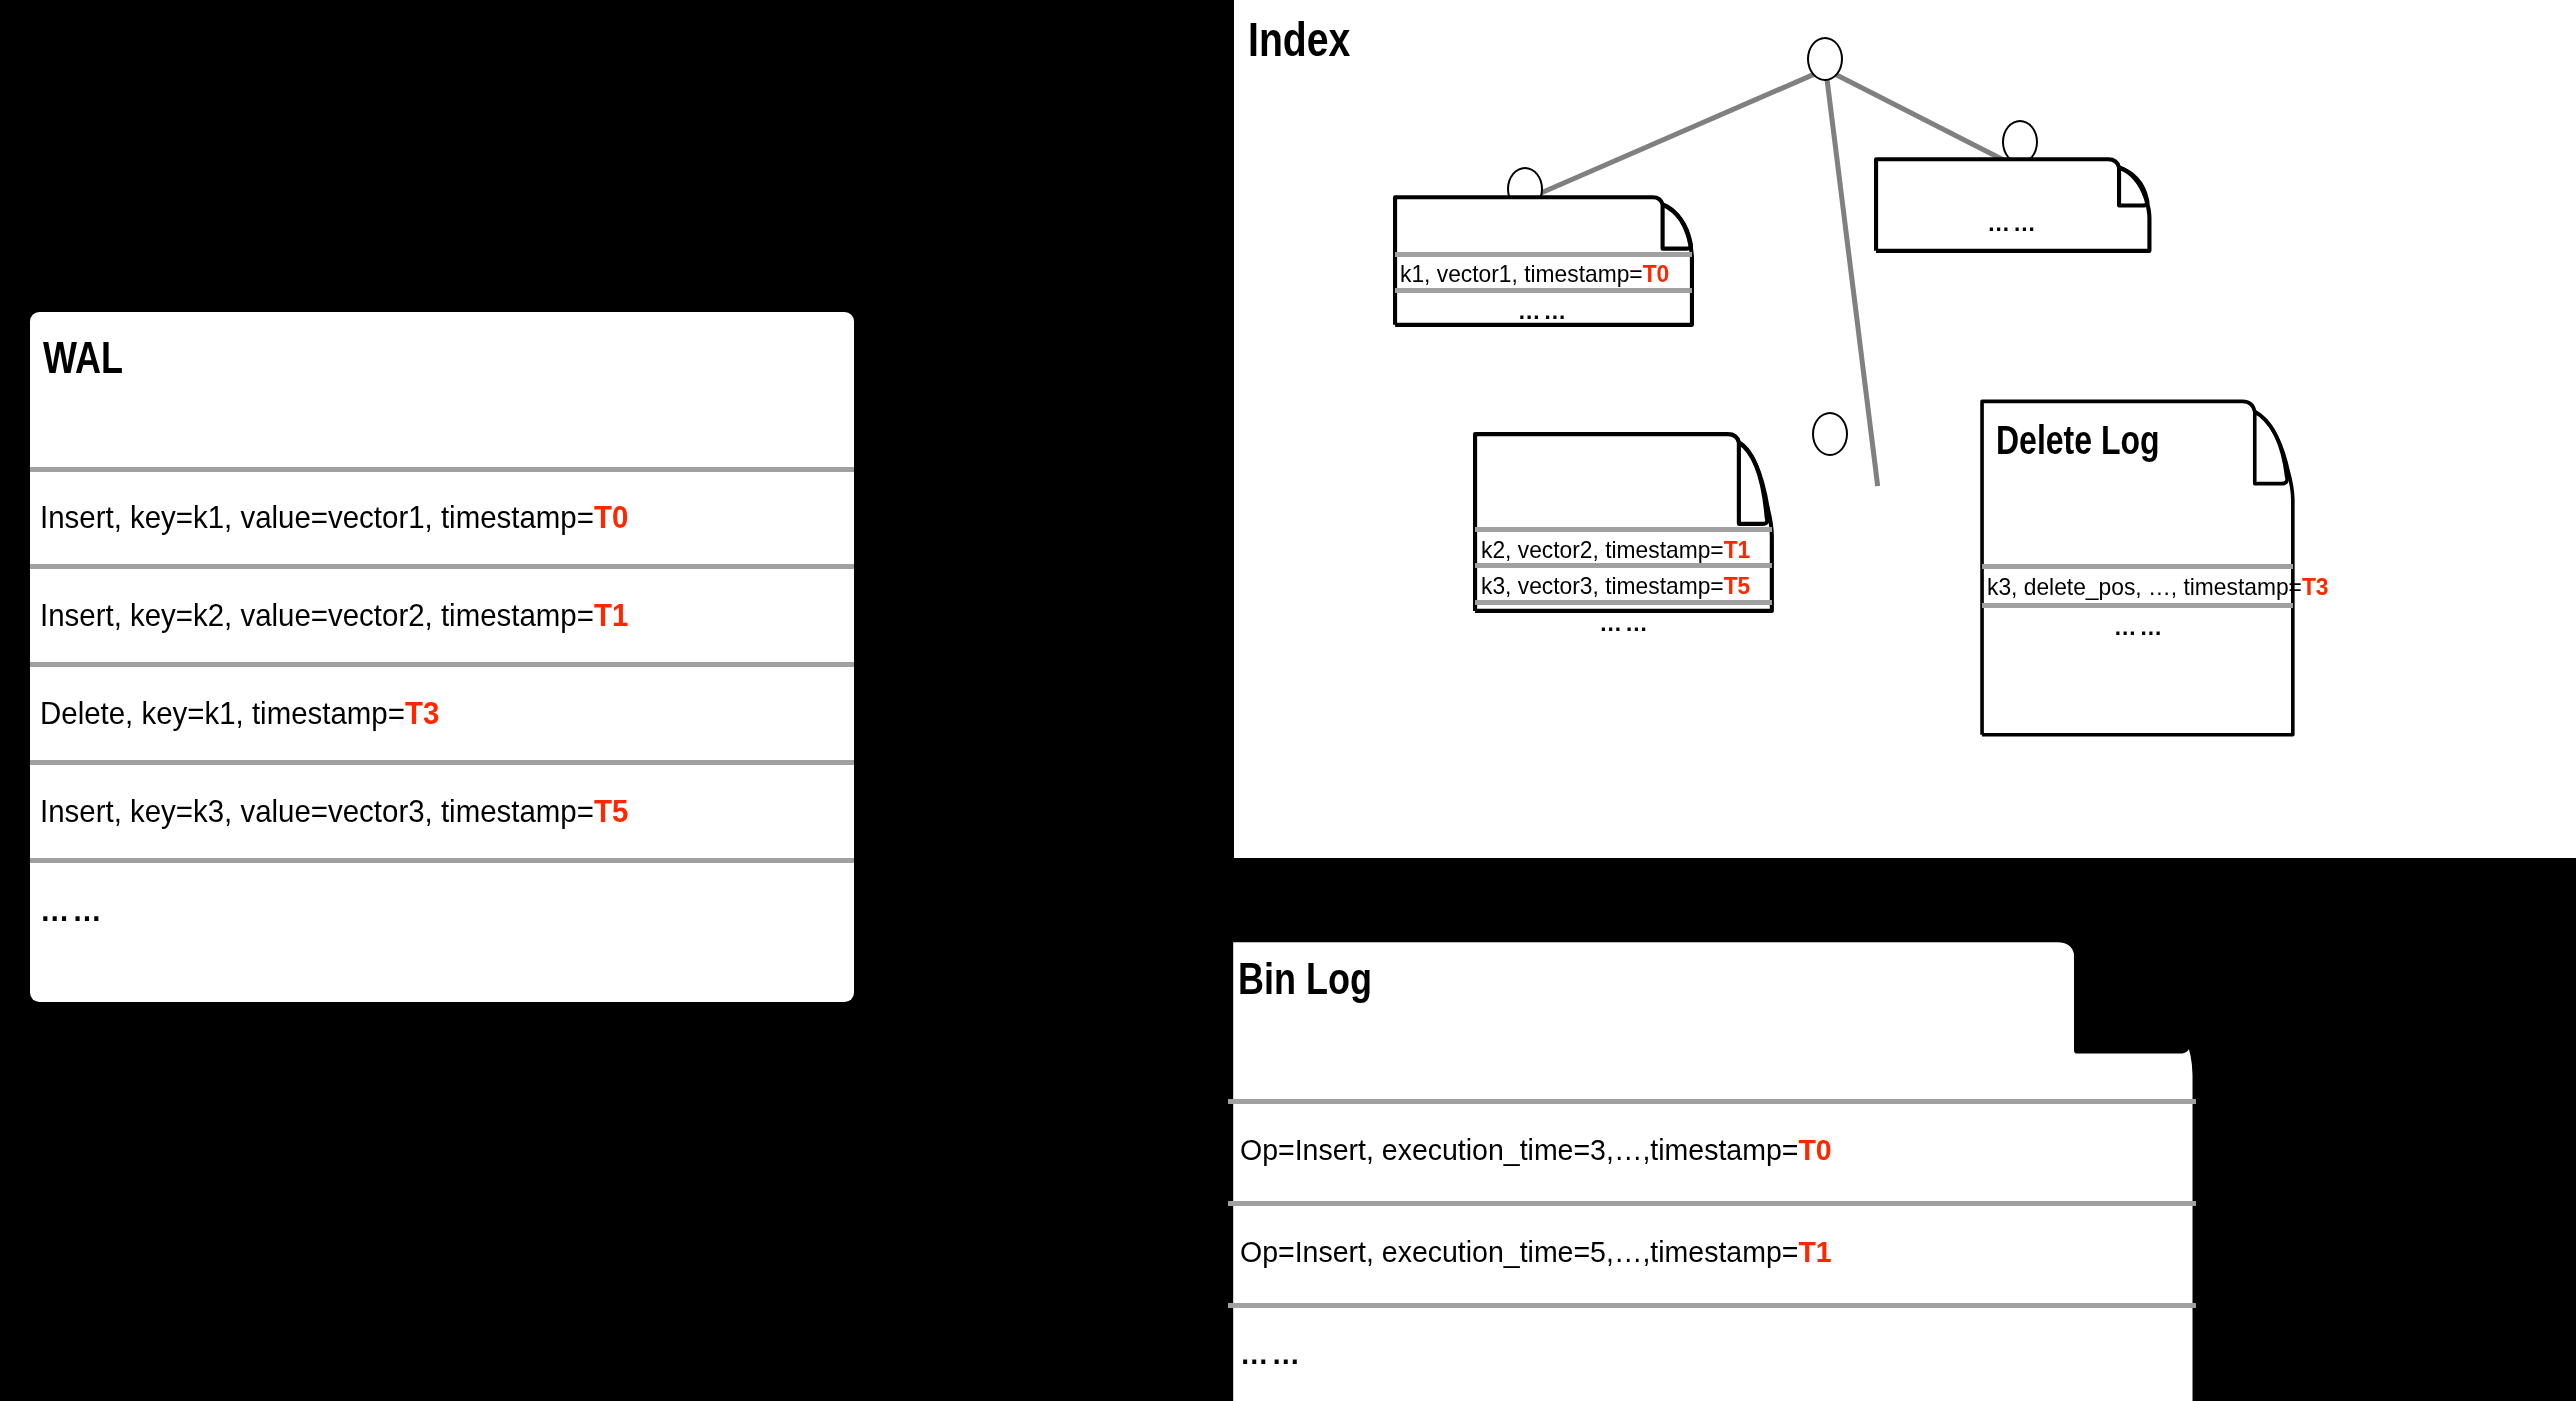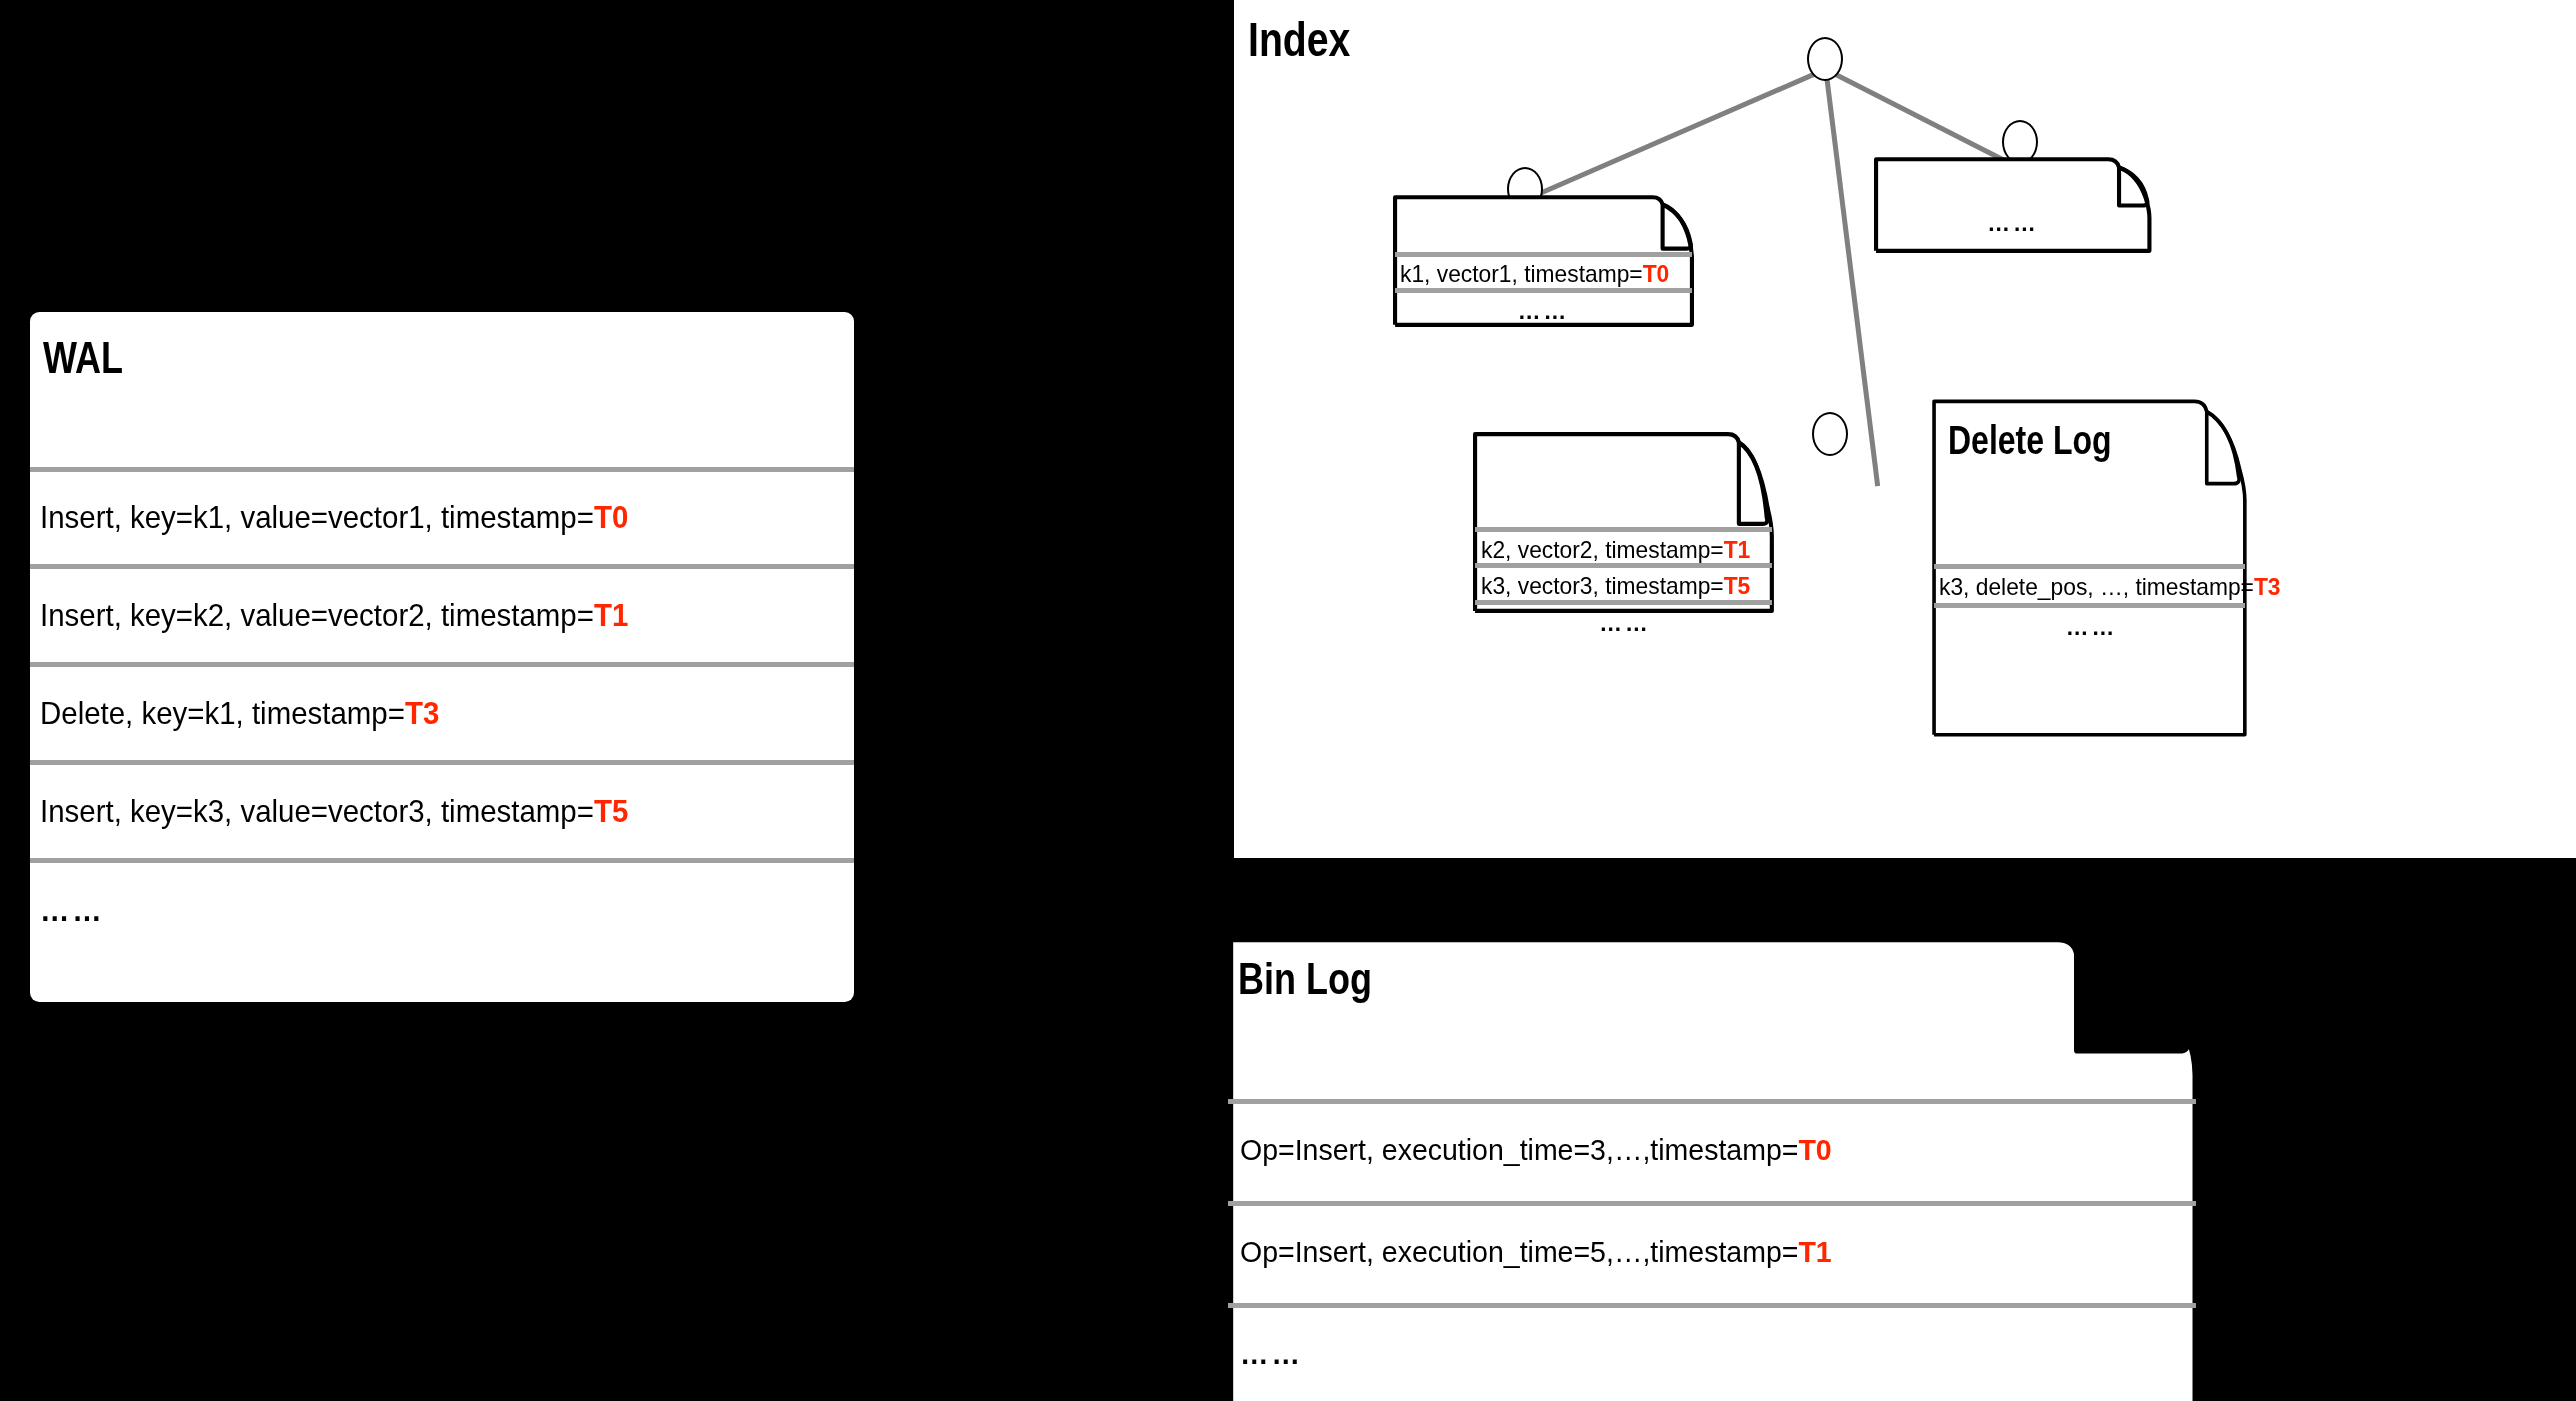--- a/index.html
+++ b/index.html
@@ -127,21 +127,21 @@
         <div class="cardtext" style="left:8.2px;top:106px;font-size:24px;">
           <span>k2, vector2, timestamp=</span><span class="ts">T1</span>
         </div>
         <div class="cardtext" style="left:8.2px;top:142px;font-size:24px;">
           <span>k3, vector3, timestamp=</span><span class="ts">T5</span>
         </div>
         <div class="cardtext center ell" style="left:0;top:179px;width:304px;text-align:center;font-size:24px;">……</div>
       </div>
     </div>
 
-    <div class="card" style="left:698px;top:397px;width:319px;height:340px;">
+    <div class="card" style="left:746px;top:397px;width:319px;height:340px;">
       <svg width="319" height="340" viewBox="0 0 620 660">
         <path d="M4,656 L4,8 L510,8 Q530,8 534,28 L534,168 L586,168
                  Q600,168 596,154 Q584,56 534,28 Q578,52 598,140 Q608,176 608,200
                  L608,656 Z" fill="#ffffff" stroke="none"></path>
         <path d="M4,656 L4,8 L510,8 Q530,8 534,28 L534,168 L586,168
                  Q600,168 596,154 Q584,56 534,28" fill="none" stroke="#000000" stroke-width="7" stroke-linejoin="round"></path>
         <path d="M534,28 Q578,52 598,140 Q608,176 608,200 L608,656 L4,656" fill="none" stroke="#000000" stroke-width="7" stroke-linejoin="round"></path>
       </svg>
       <div class="cardbody">
         <div class="cardtitle" style="left:15.5px;top:20.6px;font-size:40px;">Delete Log</div>

